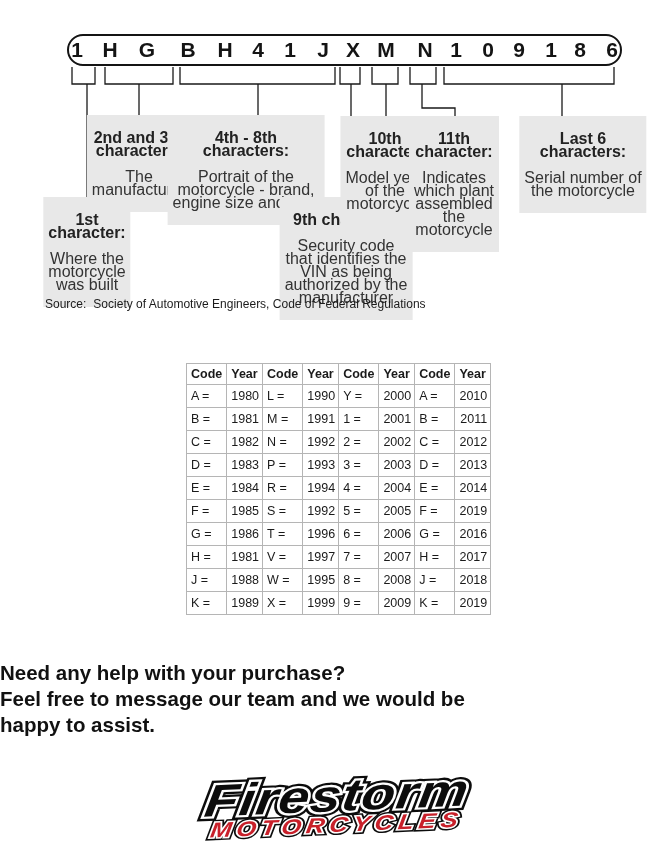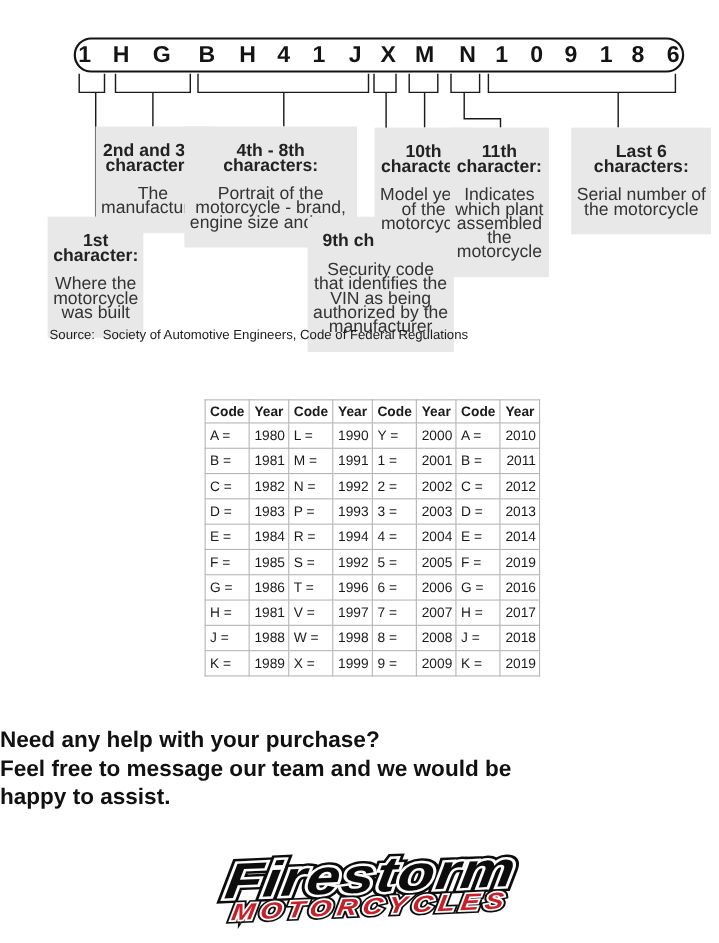--- a/index.html
+++ b/index.html
@@ -249,21 +249,21 @@
           <td class="year">1997</td>
           <td class="code">7 =</td>
           <td class="year">2007</td>
           <td class="code">H =</td>
           <td class="year">2017</td>
         </tr>
         <tr>
           <td class="code">J =</td>
           <td class="year">1988</td>
           <td class="code">W =</td>
-          <td class="year">1998</td>
+          <td class="year">1995</td>
           <td class="code">8 =</td>
           <td class="year">2008</td>
           <td class="code">J =</td>
           <td class="year">2018</td>
         </tr>
         <tr>
           <td class="code">K =</td>
           <td class="year">1989</td>
           <td class="code">X =</td>
           <td class="year">1999</td>

